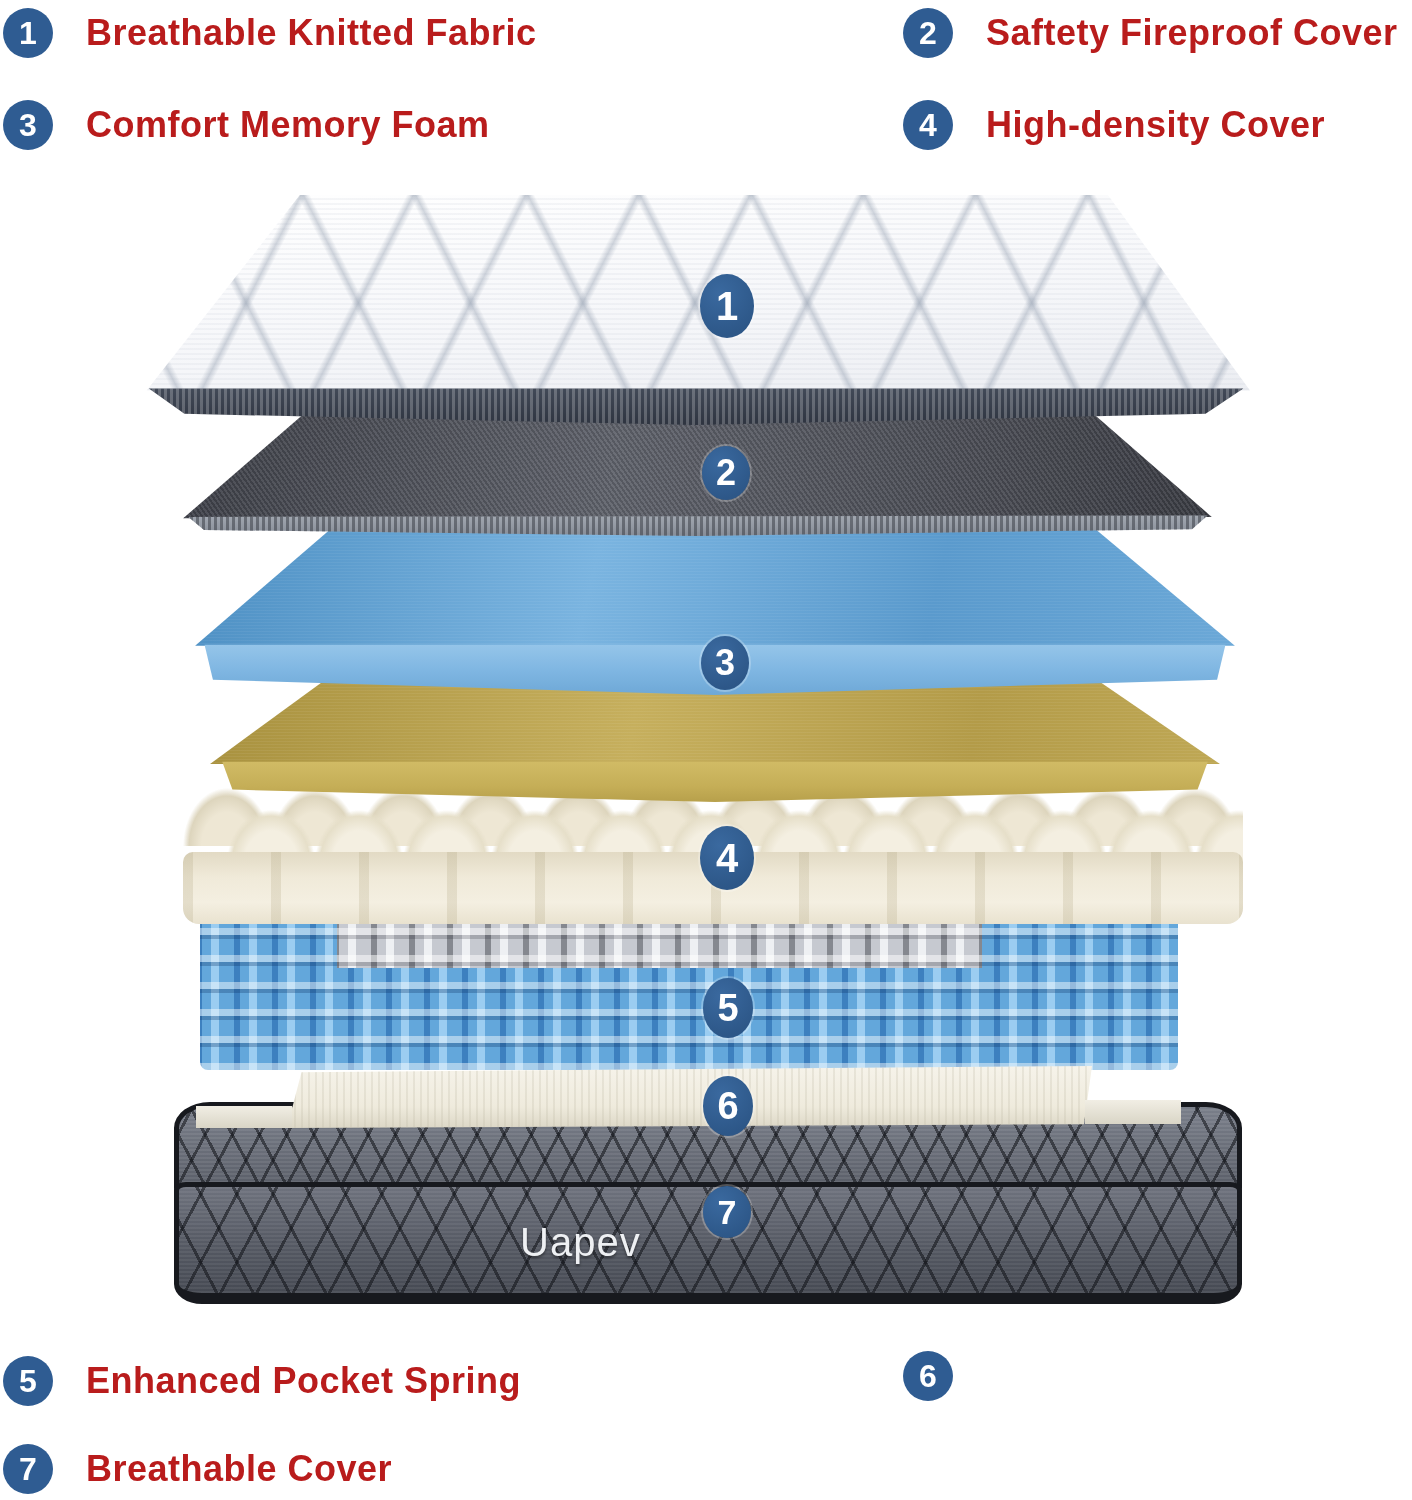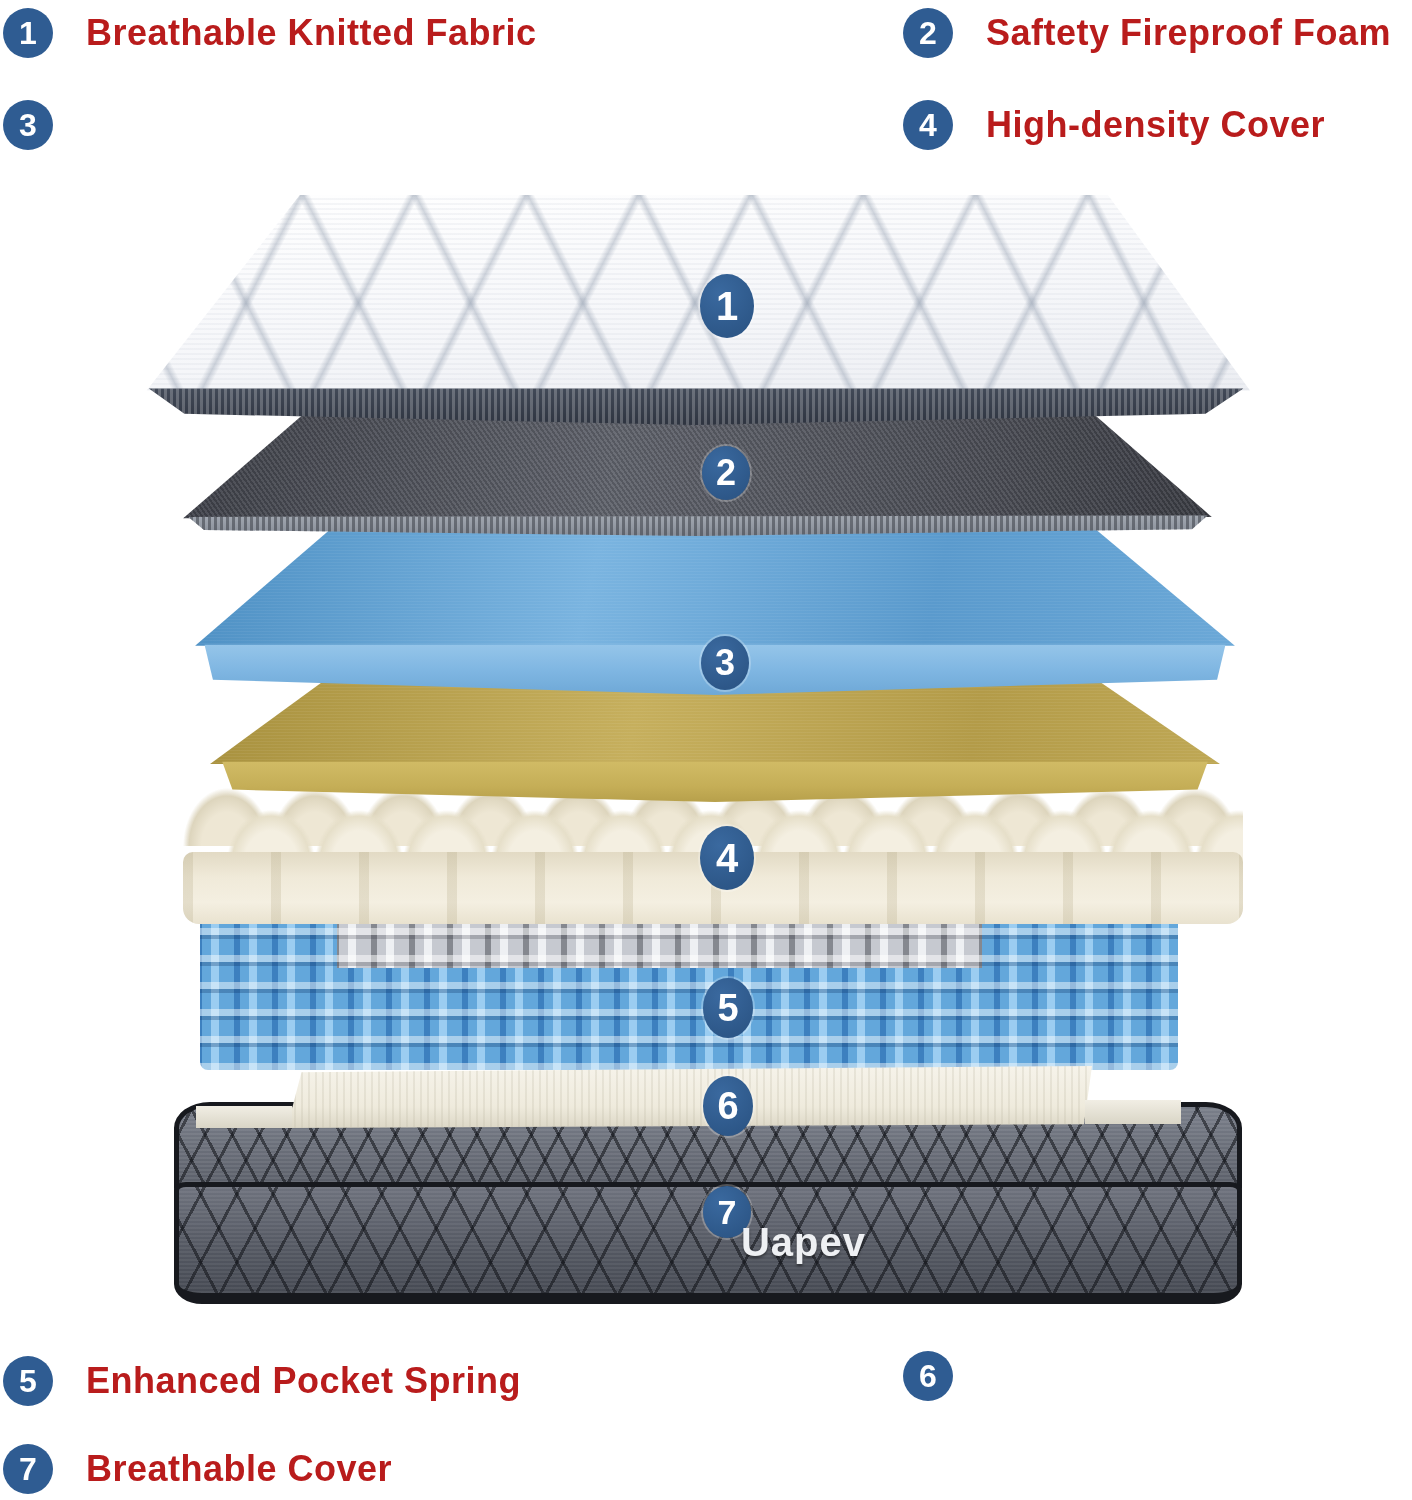--- a/index.html
+++ b/index.html
@@ -127,38 +127,39 @@
       linear-gradient(180deg,#7a7f8a,#595d67);}
   .base .main{position:absolute;left:0;right:0;top:80px;bottom:0;
     border:5px solid #17191e;border-bottom-width:11px;
     border-radius:12px 12px 28px 28px / 8px 8px 20px 20px;
     background:
       repeating-linear-gradient(62deg, rgba(15,17,22,.55) 0 3px, rgba(0,0,0,0) 3px 32px),
       repeating-linear-gradient(-62deg, rgba(15,17,22,.55) 0 3px, rgba(0,0,0,0) 3px 32px),
       repeating-linear-gradient(0deg, rgba(255,255,255,.06) 0 2px, rgba(0,0,0,0) 2px 4px),
       linear-gradient(180deg,#6e727d 0%,#555963 55%,#464a53 100%);}
   .brand{position:absolute;left:520px;top:1220px;width:346px;z-index:21;
-    text-align:right;font-size:40px;font-weight:bold;color:#eef0f3;
+    text-align:left;font-size:40px;font-weight:normal;color:#eef0f3;
     letter-spacing:1px;text-shadow:0 2px 3px rgba(0,0,0,.45);}
 </style>
 </head>
 <body>
 
 <div>
 
   <div class="legend-item li-0">
     <span class="lbadge">1</span>
     <span class="llabel">Breathable Knitted Fabric</span>
   </div>
   <div class="legend-item li-1">
     <span class="lbadge">2</span>
-    <span class="llabel">Saftety Fireproof Foam</span>
+    <span class="llabel">Saftety Fireproof Cover</span>
   </div>
   <div class="legend-item li-2">
     <span class="lbadge">3</span>
+    <span class="llabel">Comfort Memory Foam</span>
   </div>
   <div class="legend-item li-3">
     <span class="lbadge">4</span>
     <span class="llabel">High-density Cover</span>
   </div>
 
   <div class="layer l1">
     <div class="face"></div>
     <div class="edgeband"></div>
   </div>

